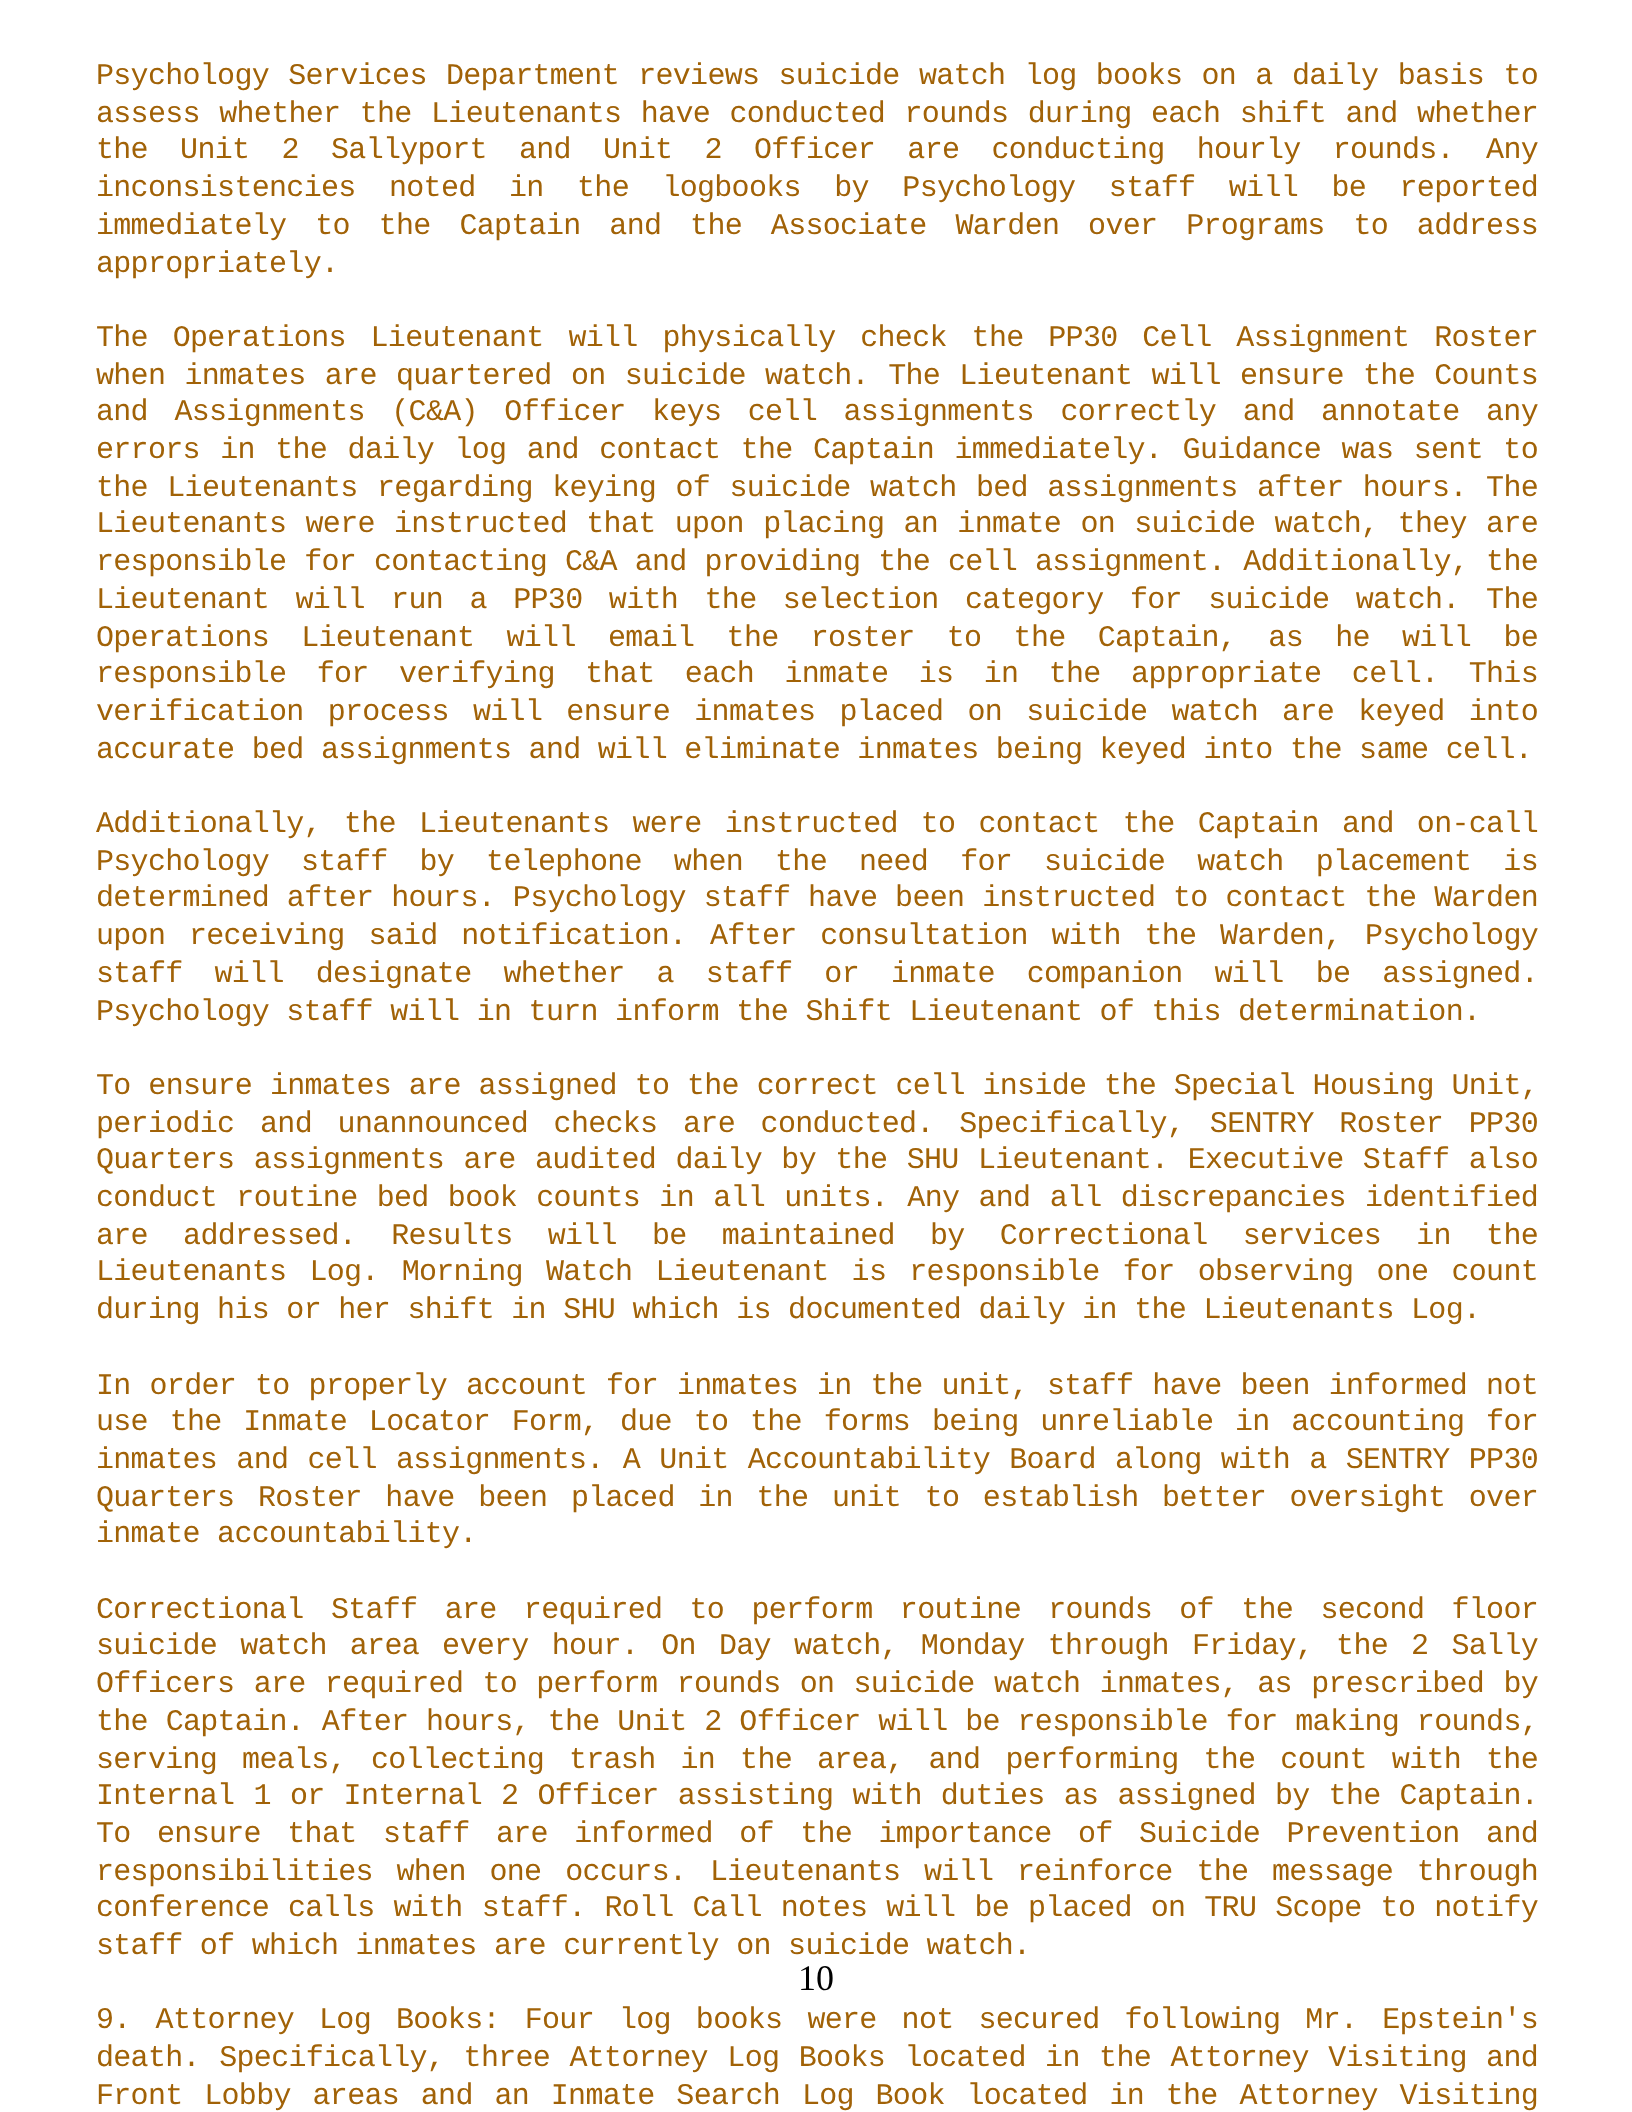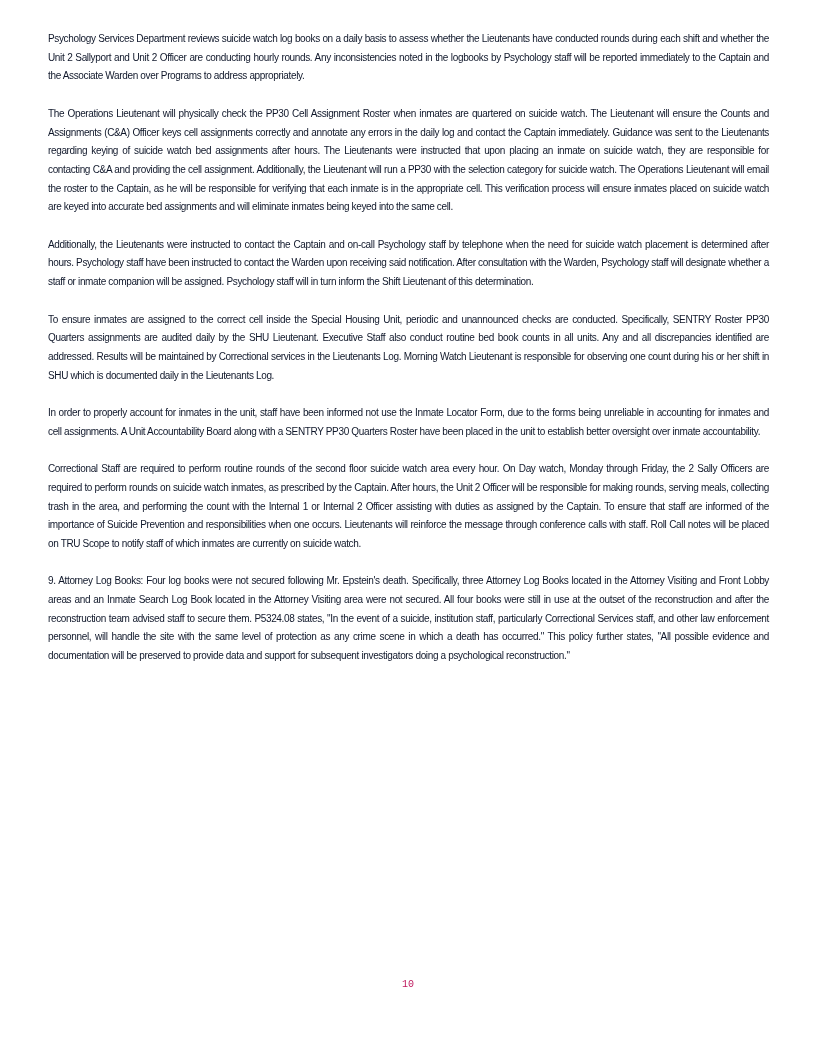--- a/index.html
+++ b/index.html
@@ -13,38 +13,38 @@
       position: relative;
       overflow: hidden;
     }
     .page {
       position: absolute;
       left: 48px;
       top: 30px;
       width: 721px;
     }
     .para {
-      font-family: Liberation Sans, sans-serif;
-      font-size: 10px;
+      font-family: Liberation Mono, monospace;
+      font-size: 15px;
       line-height: 18.7px;
-      color: #0f172a;
+      color: #a16207;
       text-align: justify;
       margin: 0 0 18.7px 0;
       letter-spacing: -0.35px;
       word-spacing: 0px;
     }
     .page-number {
       position: absolute;
       left: 0;
       width: 816px;
       top: 979px;
       text-align: center;
-      font-family: Liberation Mono, monospace;
-      font-size: 10px;
-      color: #be185d;
+      font-family: Liberation Serif, serif;
+      font-size: 18px;
+      color: #000000;
     }
   </style>
 </head>
 <body>
 
 <div class="page">
   <p class="para">Psychology Services Department reviews suicide watch log books on a daily basis to assess whether the Lieutenants have conducted rounds during each shift and whether the Unit 2 Sallyport and Unit 2 Officer are conducting hourly rounds.  Any inconsistencies noted in the logbooks by Psychology staff will be reported immediately to the Captain and the Associate Warden over Programs to address appropriately.</p>
   <p class="para">The Operations Lieutenant will physically check the PP30 Cell Assignment Roster when inmates are quartered on suicide watch. The Lieutenant will ensure the Counts and Assignments (C&amp;A) Officer keys cell assignments correctly and annotate any errors in the daily log and contact the Captain immediately.  Guidance was sent to the Lieutenants regarding keying of suicide watch bed assignments after hours.  The Lieutenants were instructed that upon placing an inmate on suicide watch, they are responsible for contacting C&amp;A and providing the cell assignment.  Additionally, the Lieutenant will run a PP30 with the selection category for suicide watch.  The Operations Lieutenant will email the roster to the Captain, as he will be responsible for verifying that each inmate is in the appropriate cell.  This verification process will ensure inmates placed on suicide watch are keyed into accurate bed assignments and will eliminate inmates being keyed into the same cell.</p>
   <p class="para">Additionally, the Lieutenants were instructed to contact the Captain and on-call Psychology staff by telephone when the need for suicide watch placement is determined after hours.  Psychology staff have been instructed to contact the Warden upon receiving said notification.  After consultation with the Warden, Psychology staff will designate whether a staff or inmate companion will be assigned.  Psychology staff will in turn inform the Shift Lieutenant of this determination.</p>
   <p class="para">To ensure inmates are assigned to the correct cell inside the Special Housing Unit, periodic and unannounced checks are conducted. Specifically, SENTRY Roster PP30 Quarters assignments are audited daily by the SHU Lieutenant. Executive Staff also conduct routine bed book counts in all units. Any and all discrepancies identified are addressed. Results will be maintained by Correctional services in the Lieutenants Log.  Morning Watch Lieutenant is responsible for observing one count during his or her shift in SHU which is documented daily in the Lieutenants Log.</p>

